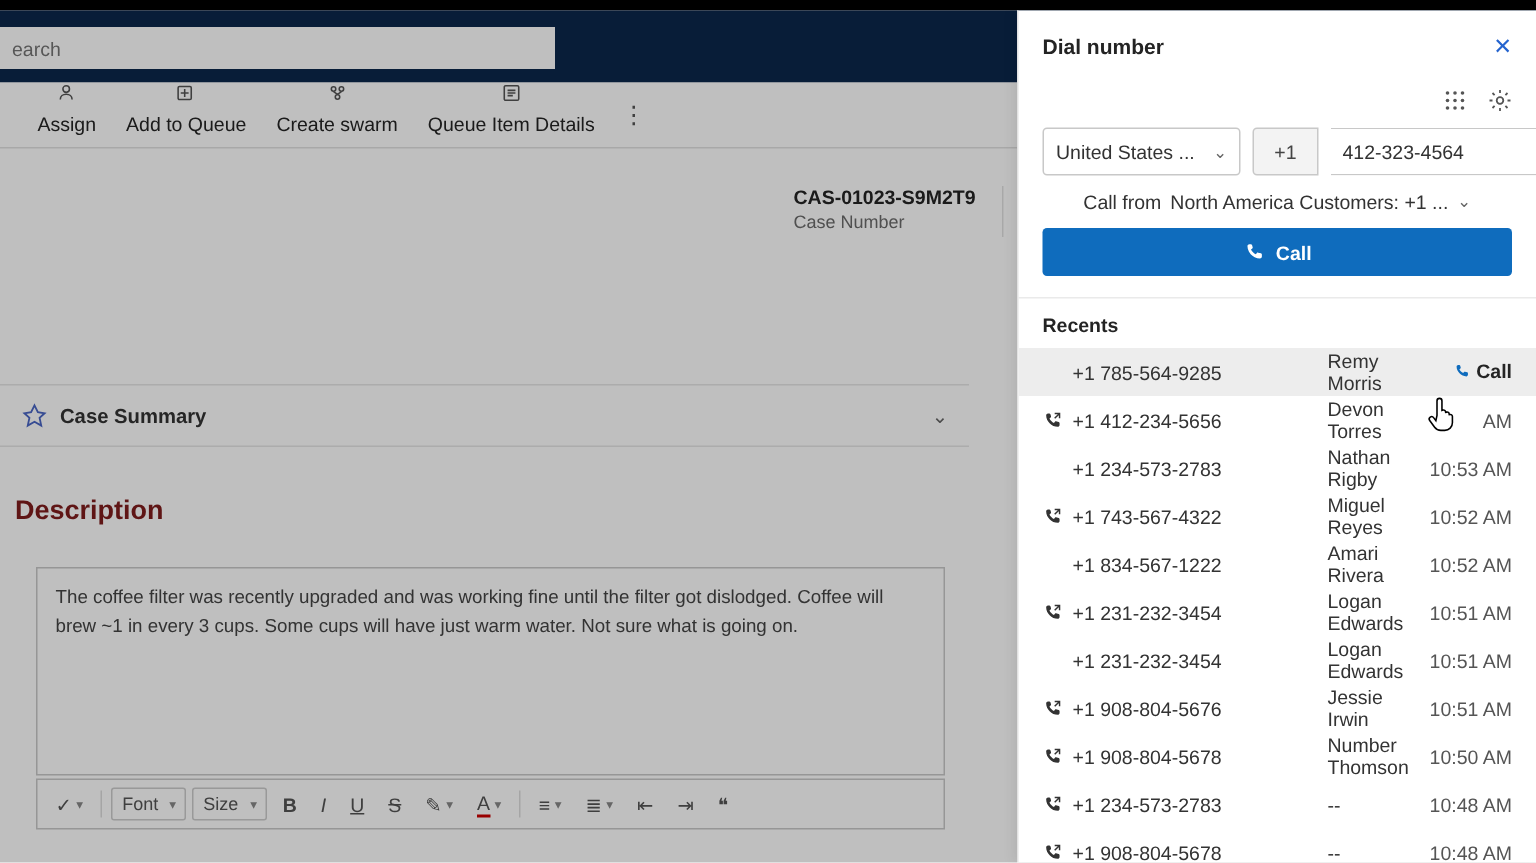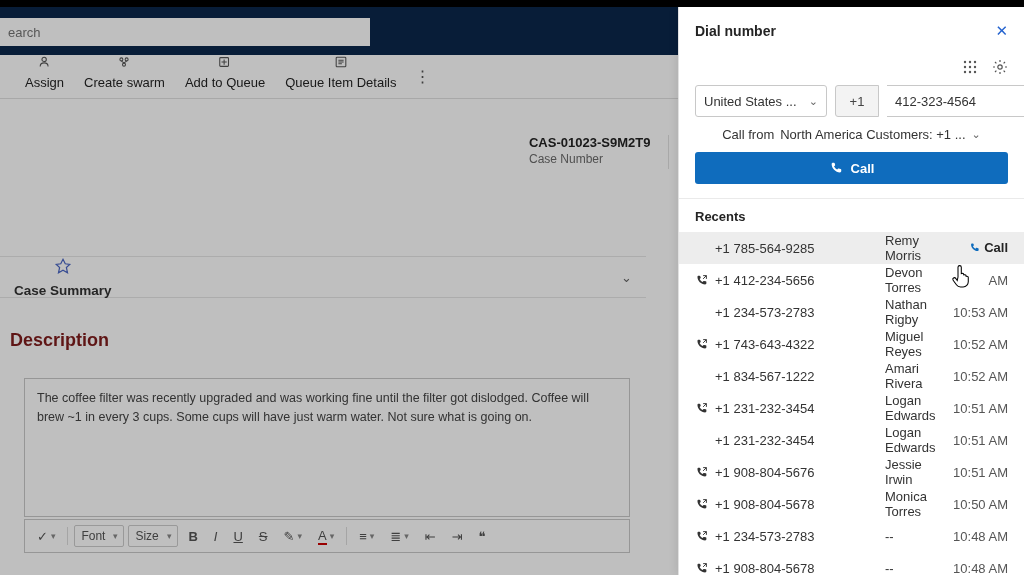--- a/index.html
+++ b/index.html
@@ -12,32 +12,32 @@
   .search-box { position: absolute; top: 11px; left: 0; width: 370px; height: 28px; background: #fff; border: none; padding: 4px 8px; font-size: 13px; color: #a21caf; }
   
   .cmdbar { position: absolute; left: 0; right: 0; top: 55px; height: 44px; background: #fff; border-bottom: 1px solid #e1e1e1; display: flex; align-items: center; }
   .cmdbar .spacer0 { width: 15px; }
   .cmdbar-item { display: inline-flex; align-items: center; gap: 6px; font-size: 13px; color: #242424; padding: 0 10px; height: 100%; cursor: pointer; flex-direction: column; }
   .cmdbar-item .ic { width: 14px; height: 14px; display: inline-block; }
   .cmdbar .sep { flex: 1; }
   .cmdbar .overflow { padding: 0 8px; font-size: 16px; color: #555; cursor: pointer; }
   .cmdbar .share { padding: 0 14px; font-size: 13px; color: #242424; display: inline-flex; align-items: center; gap: 6px; border-left: 1px solid #e1e1e1; height: 100%; cursor: pointer; }
   
-  .rec-header { position: absolute; left: 0; right: 0; top: 99px; height: 70px; padding-top: 14px; display: flex; align-items: flex-end; justify-content: flex-end; }
+  .rec-header { position: absolute; left: 0; right: 0; top: 99px; height: 70px; padding-top: 14px; display: flex; align-items: center; justify-content: flex-end; }
   .rec-meta { display: flex; gap: 18px; padding-right: 24px; }
   .meta-block { display: flex; flex-direction: column; }
   .meta-val { font-size: 13px; font-weight: 600; color: #242424; line-height: 1.3; }
   .meta-lbl { font-size: 12px; color: #6b6b6b; line-height: 1.3; }
   .divider { width: 1px; background: #e1e1e1; height: 34px; }
   .owner { display: flex; align-items: flex-start; gap: 8px; }
   .avatar { width: 24px; height: 24px; border-radius: 50%; background: #c4314b; color: #fff; font-size: 10px; font-weight: 600; display: flex; align-items: center; justify-content: center; }
   .owner-name { color: #0a63b8; font-size: 13px; font-weight: 600; }
   
   .accordion { position: absolute; left: 0; right: 378px; top: 256px; height: 42px; border-top: 1px solid #e6e6e6; border-bottom: 1px solid #e6e6e6; display: flex; align-items: center; padding: 0 14px; justify-content: space-between; }
-  .accordion .left { display: flex; align-items: center; gap: 8px; flex-direction: column; }
+  .accordion .left { display: flex; align-items: center; gap: 8px; }
   .acc-icon { width: 18px; height: 18px; color: #4a66c4; }
   .accordion .title { font-size: 13.5px; font-weight: 600; color: #333; }
   .chev { color: #666; font-size: 13px; }
   
   .desc-label { position: absolute; left: 10px; top: 330px; font-size: 18px; font-weight: 600; color: #7f1d1d; }
   .desc-box { position: absolute; left: 24px; right: 394px; top: 378px; bottom: 58px; border: 1px solid #c8c8c8; padding: 10px 12px; background: #fff; }
   .desc-text { font-size: 12.5px; color: #444; line-height: 1.5; }
   
   .editor-toolbar { position: absolute; left: 24px; right: 394px; bottom: 22px; height: 34px; border: 1px solid #c8c8c8; border-top: 1px solid #c8c8c8; display: flex; align-items: center; padding: 0 6px; gap: 4px; }
   .tbtn { padding: 3px 6px; font-size: 12px; color: #555; cursor: pointer; display: inline-flex; align-items: center; gap: 3px; }
@@ -90,33 +90,33 @@
     <span class="spacer0"></span>
     <div class="cmdbar-item">
       <svg class="ic" viewBox="0 0 16 16" fill="none" stroke="#555" stroke-width="1.2">
           <circle cx="7" cy="5" r="2.5"></circle>
           <path d="M2.5 13c0-2.5 2-4 4.5-4s4.5 1.5 4.5 4"></path>
         </svg>
       <span>Assign</span>
     </div>
     <div class="cmdbar-item">
       <svg class="ic" viewBox="0 0 16 16" fill="none" stroke="#555" stroke-width="1.2">
+          <rect x="2" y="3" width="10" height="10" rx="1"></rect>
+          <path d="M7 5v6M4 8h6"></path>
+        </svg>
+      <span>Add to Queue</span>
+    </div>
+    <div class="cmdbar-item">
+      <svg class="ic" viewBox="0 0 16 16" fill="none" stroke="#555" stroke-width="1.2">
           <circle cx="5" cy="5" r="1.7"></circle>
           <circle cx="11" cy="5" r="1.7"></circle>
           <circle cx="8" cy="11" r="1.7"></circle>
           <path d="M5 7l3 2M11 7l-3 2"></path>
         </svg>
       <span>Create swarm</span>
-    </div>
-    <div class="cmdbar-item">
-      <svg class="ic" viewBox="0 0 16 16" fill="none" stroke="#555" stroke-width="1.2">
-          <rect x="2" y="3" width="10" height="10" rx="1"></rect>
-          <path d="M7 5v6M4 8h6"></path>
-        </svg>
-      <span>Add to Queue</span>
     </div>
     <div class="cmdbar-item">
       <svg class="ic" viewBox="0 0 16 16" fill="none" stroke="#555" stroke-width="1.2">
           <rect x="2.5" y="2.5" width="11" height="11" rx="1"></rect>
           <path d="M5 6h6M5 8h6M5 10h4"></path>
         </svg>
       <span>Queue Item Details</span>
     </div>
     <span class="overflow">⋮</span>
     <span class="sep"></span>
@@ -269,21 +269,21 @@
           <span class="r-name">Nathan Rigby</span>
           <span class="r-time">10:53 AM</span>
         </div>
         <div class="recent-row">
           <span class="r-ic">
             <svg width="13" height="13" viewBox="0 0 16 16" fill="#333">
               <path d="M4.5 2C3.7 2 3 2.7 3 3.5c0 5 4.5 9.5 9.5 9.5.8 0 1.5-.7 1.5-1.5v-1.6c0-.4-.3-.8-.7-.9l-2.2-.5c-.3-.1-.7 0-.9.3l-.8 1c-1.6-.8-2.9-2.1-3.7-3.7l1-.8c.3-.2.4-.6.3-.9L6.5 2.7C6.4 2.3 6 2 5.6 2H4.5z"></path>
               <path d="M10 2h4v4M14 2l-4 4" stroke="#333" stroke-width="1.2" fill="none"></path>
             </svg>
           </span>
-          <span class="r-num">+1 743-643-4322</span>
+          <span class="r-num">+1 743-567-4322</span>
           <span class="r-name">Miguel Reyes</span>
           <span class="r-time">10:52 AM</span>
         </div>
         <div class="recent-row">
           <span class="r-ic"></span>
           <span class="r-num">+1 834-567-1222</span>
           <span class="r-name">Amari Rivera</span>
           <span class="r-time">10:52 AM</span>
         </div>
         <div class="recent-row">
@@ -315,21 +315,21 @@
           <span class="r-time">10:51 AM</span>
         </div>
         <div class="recent-row">
           <span class="r-ic">
             <svg width="13" height="13" viewBox="0 0 16 16" fill="#333">
               <path d="M4.5 2C3.7 2 3 2.7 3 3.5c0 5 4.5 9.5 9.5 9.5.8 0 1.5-.7 1.5-1.5v-1.6c0-.4-.3-.8-.7-.9l-2.2-.5c-.3-.1-.7 0-.9.3l-.8 1c-1.6-.8-2.9-2.1-3.7-3.7l1-.8c.3-.2.4-.6.3-.9L6.5 2.7C6.4 2.3 6 2 5.6 2H4.5z"></path>
               <path d="M10 2h4v4M14 2l-4 4" stroke="#333" stroke-width="1.2" fill="none"></path>
             </svg>
           </span>
           <span class="r-num">+1 908-804-5678</span>
-          <span class="r-name">Monica Torres</span>
+          <span class="r-name">Number Thomson</span>
           <span class="r-time">10:50 AM</span>
         </div>
         <div class="recent-row">
           <span class="r-ic">
             <svg width="13" height="13" viewBox="0 0 16 16" fill="#333">
               <path d="M4.5 2C3.7 2 3 2.7 3 3.5c0 5 4.5 9.5 9.5 9.5.8 0 1.5-.7 1.5-1.5v-1.6c0-.4-.3-.8-.7-.9l-2.2-.5c-.3-.1-.7 0-.9.3l-.8 1c-1.6-.8-2.9-2.1-3.7-3.7l1-.8c.3-.2.4-.6.3-.9L6.5 2.7C6.4 2.3 6 2 5.6 2H4.5z"></path>
               <path d="M10 2h4v4M14 2l-4 4" stroke="#333" stroke-width="1.2" fill="none"></path>
             </svg>
           </span>
           <span class="r-num">+1 234-573-2783</span>

